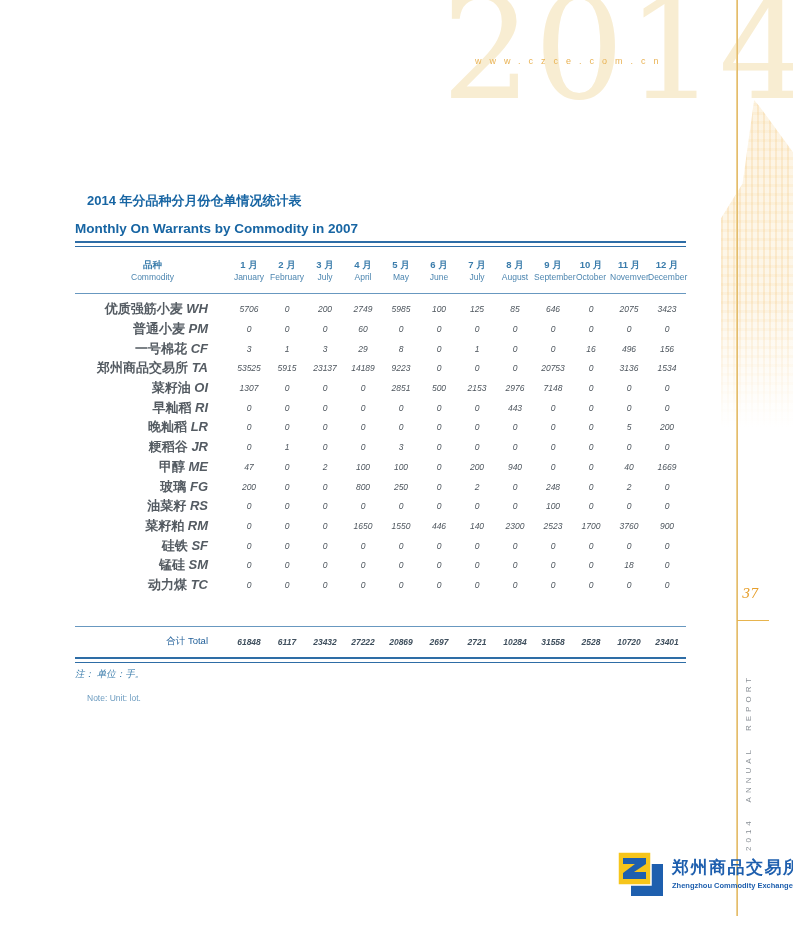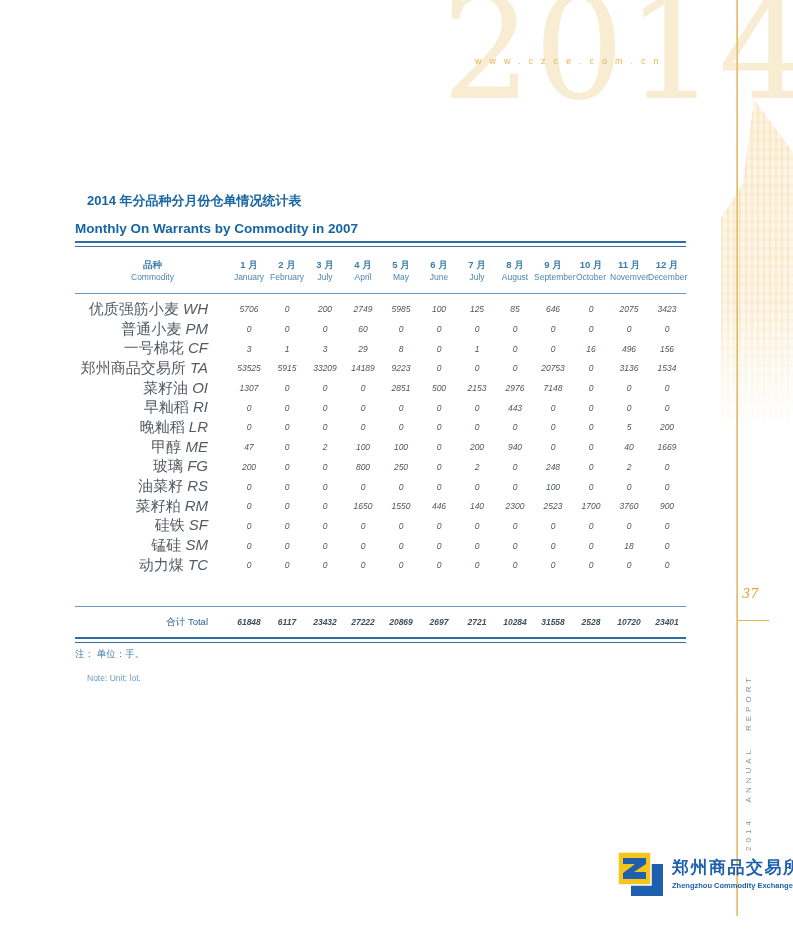--- a/index.html
+++ b/index.html
@@ -60,29 +60,29 @@
   col.c-commodity{width:155px;}
   thead th{padding:12px 0 11px;border-bottom:1px solid #6898c0;font-weight:normal;vertical-align:top;}
   .th-cn{font-size:9.5px;color:#3a7cab;font-weight:bold;}
   .th-en{font-size:8.5px;color:#4d86b0;}
   tbody td{
     height:19.7px;text-align:center;vertical-align:middle;
     font-size:8.5px;font-style:italic;color:#4e565e;padding:0;
   }
   td.c-name{
     text-align:right;padding-right:22px;font-style:normal;
-    font-size:15px;color:#545b62;white-space:nowrap;
+    font-size:13px;color:#545b62;white-space:nowrap;font-weight:bold;
   }
   td.c-name i{font-style:italic;}
   tr.spacer-top td{height:5px;border:none;}
   tr.spacer-line td{height:31px;border-bottom:1px solid #6898c0;}
   tr.total-row td{height:30px;font-weight:bold;color:#40505e;}
   tr.total-row td.c-name{color:#1f5e98;font-size:9.5px;font-weight:normal;}
   .rule-bottom{height:3px;border-top:2px solid #2e6da6;border-bottom:1px solid #2e6da6;}
-  .note-cn{margin:5px 0 0 0;font-size:9.5px;color:#3a7cab;}
+  .note-cn{margin:5px 0 0 0;font-size:9.5px;color:#3a7cab;font-style:italic;}
   .note-en{margin:12px;font-size:8.5px;color:#6d9cc0;}
   
   .logo{position:absolute;left:617px;top:851px;z-index:3;display:flex;align-items:flex-start;}
   .logo-mark{width:48px;height:48px;flex:none;}
   .logo-text{margin-left:7px;padding-top:5px;}
   .logo-cn{font-size:17px;font-weight:bold;color:#1e5fae;letter-spacing:1.5px;white-space:nowrap;}
   .logo-en{font-size:7.5px;font-weight:bold;color:#1e5fae;white-space:nowrap;margin-top:2px;}
 </style>
 </head>
 <body>
@@ -220,21 +220,21 @@
           <td>0</td>
           <td>0</td>
           <td>16</td>
           <td>496</td>
           <td>156</td>
         </tr>
         <tr>
           <td class="c-name"><span>郑州商品交易所 </span><i>TA</i></td>
           <td>53525</td>
           <td>5915</td>
-          <td>33209</td>
+          <td>23137</td>
           <td>14189</td>
           <td>9223</td>
           <td>0</td>
           <td>0</td>
           <td>0</td>
           <td>20753</td>
           <td>0</td>
           <td>3136</td>
           <td>1534</td>
         </tr>
@@ -275,20 +275,35 @@
           <td>0</td>
           <td>0</td>
           <td>0</td>
           <td>0</td>
           <td>0</td>
           <td>0</td>
           <td>0</td>
           <td>0</td>
           <td>5</td>
           <td>200</td>
+        </tr>
+        <tr>
+          <td class="c-name"><span>粳稻谷 </span><i>JR</i></td>
+          <td>0</td>
+          <td>1</td>
+          <td>0</td>
+          <td>0</td>
+          <td>3</td>
+          <td>0</td>
+          <td>0</td>
+          <td>0</td>
+          <td>0</td>
+          <td>0</td>
+          <td>0</td>
+          <td>0</td>
         </tr>
         <tr>
           <td class="c-name"><span>甲醇 </span><i>ME</i></td>
           <td>47</td>
           <td>0</td>
           <td>2</td>
           <td>100</td>
           <td>100</td>
           <td>0</td>
           <td>200</td>

